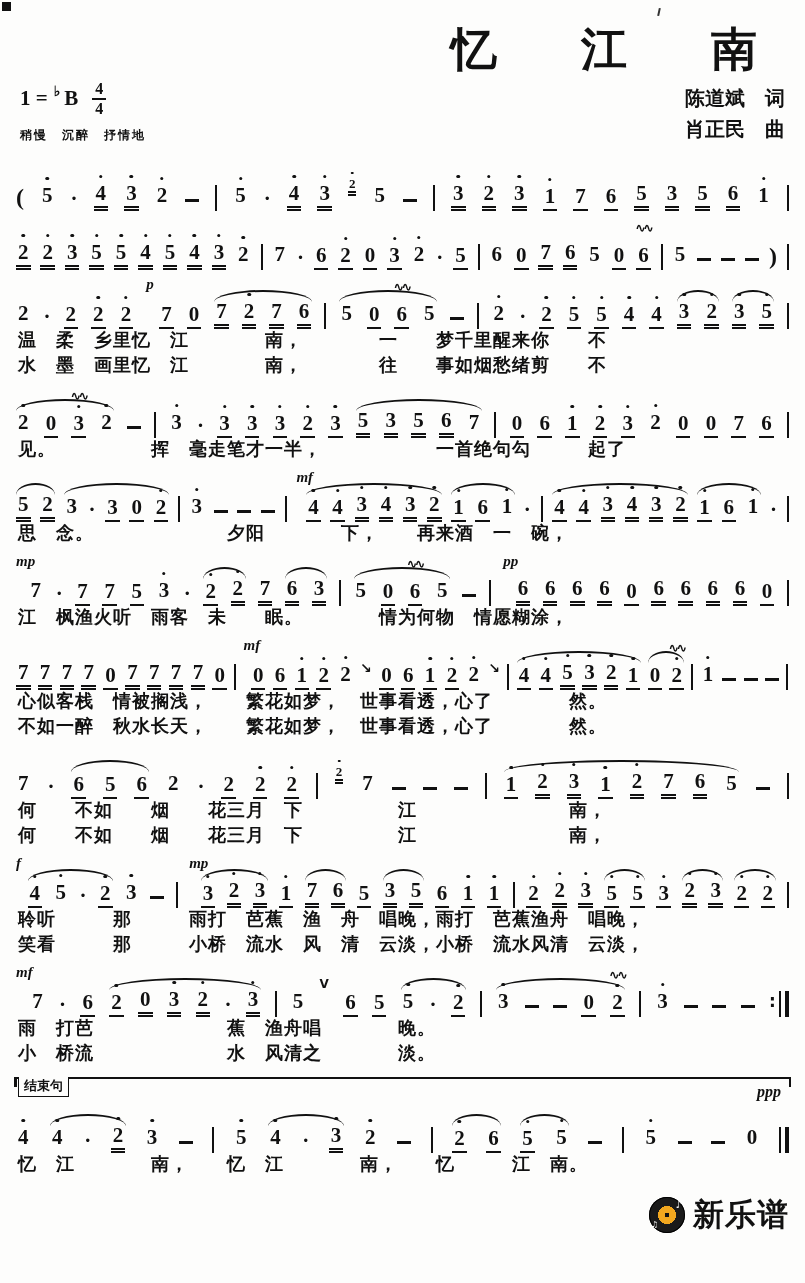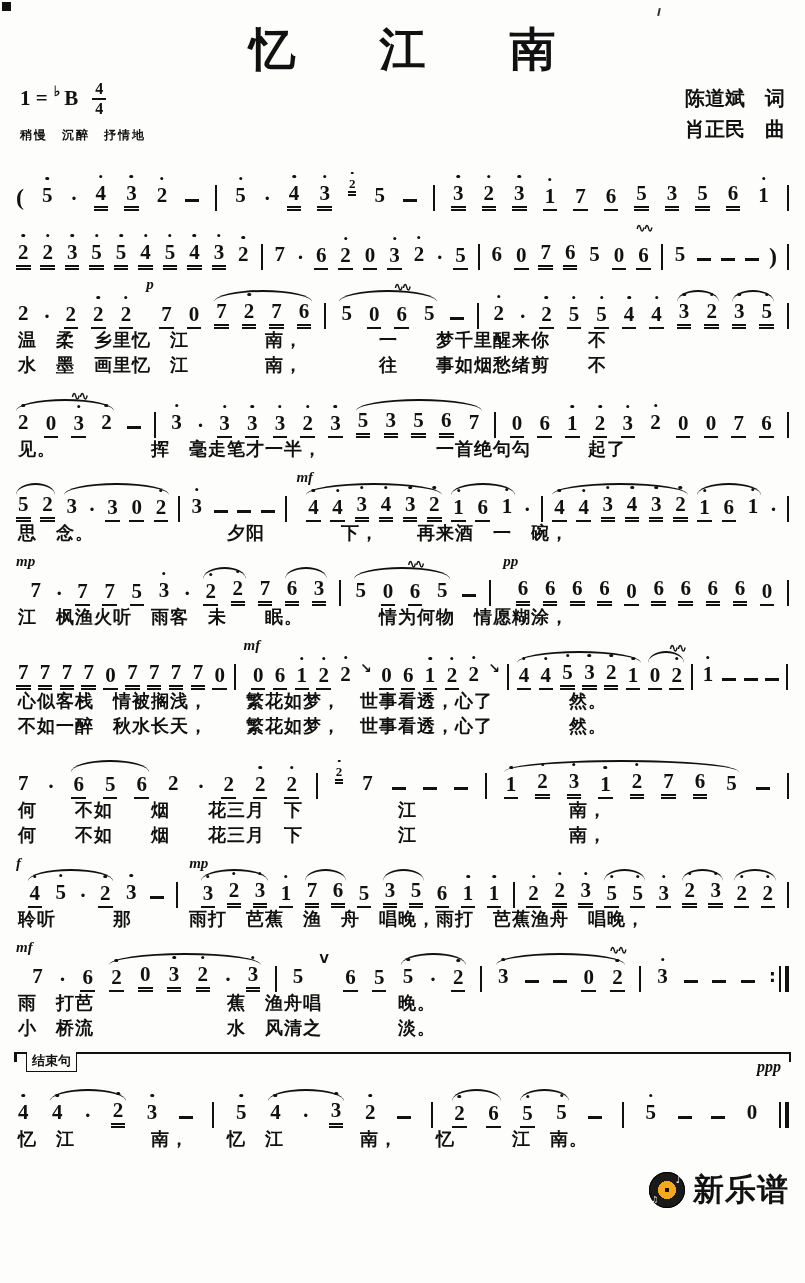--- a/index.html
+++ b/index.html
@@ -4,21 +4,21 @@
 <style>
   html,body{margin:0;padding:0;background:#e8e8e8;}
   .page{
     width:805px;min-height:1283px;margin:0 auto;background:#fdfdfc;
     box-sizing:border-box;padding:6px 14px 10px 14px;position:relative;
     font-family:"DejaVu Sans",sans-serif;color:#111;overflow:hidden;
   }
   .corner-mark{position:absolute;left:2px;top:2px;width:9px;height:9px;background:#111;}
   .tick-mark{position:absolute;top:8px;width:2px;height:8px;background:#333;transform:rotate(12deg);}
   .page-title{
-    text-align:center;font-size:46px;font-weight:900;letter-spacing:34px;
+    text-align:right;font-size:46px;font-weight:900;letter-spacing:34px;
     padding:18px 0 4px 34px;line-height:1.1;
   }
   .head-row{display:flex;justify-content:space-between;align-items:flex-start;padding:2px 6px 0 6px;}
   .keyblock{font-weight:700;}
   .keysig{font-size:21px;font-weight:700;font-family:"Liberation Serif",serif;display:flex;align-items:center;gap:6px;}
   .flat{font-size:14px;vertical-align:super;position:relative;top:-7px;margin-right:-2px;}
   .frac{display:inline-flex;flex-direction:column;align-items:center;font-size:16px;line-height:1;margin-left:8px;font-weight:700;}
   .frac .top{border-bottom:2px solid #111;padding:0 3px 1px 3px;}
   .frac .bot{padding-top:1px;}
   .tempo{font-size:12px;font-weight:700;margin-top:10px;letter-spacing:2px;}
@@ -72,21 +72,21 @@
   
   .endbracket{
     position:relative;border-top:2.5px solid #111;margin:10px 0 2px 0;height:20px;
   }
   .endbracket::before,.endbracket::after{
     content:"";position:absolute;top:-2px;width:2.5px;height:10px;background:#111;
   }
   .endbracket::before{left:0;}
   .endbracket::after{right:0;}
   .endlabel{
-    position:absolute;left:12px;top:-2px;font-size:13px;font-weight:700;
+    position:absolute;left:4px;top:-2px;font-size:13px;font-weight:700;
     border:1.5px solid #111;border-top:none;padding:0 5px 1px 5px;background:#fdfdfc;
   }
   .enddyn{
     position:absolute;right:10px;top:4px;
     font-family:"Liberation Serif",serif;font-style:italic;font-weight:700;font-size:16px;
   }
   
   .footer{display:flex;justify-content:flex-end;align-items:center;gap:8px;margin-top:16px;padding-right:2px;}
   .disc{
     width:36px;height:36px;border-radius:50%;position:relative;flex:0 0 auto;
@@ -485,20 +485,21 @@
           <span class="bar"></span>
           <div class="slur" style="left: 14px; width: 85px;"></div>
           <div class="slur" style="left: 187px; width: 67px;"></div>
           <div class="slur" style="left: 291px; width: 41px;"></div>
           <div class="slur" style="left: 369px; width: 41px;"></div>
           <div class="slur" style="left: 590px; width: 41px;"></div>
           <div class="slur" style="left: 668px; width: 41px;"></div>
           <div class="slur" style="left: 720px; width: 42px;"></div>
         </div>
         <div class="lyric">聆听　　　那　　　雨打　芭蕉　渔　舟　唱晚，雨打　芭蕉渔舟　唱晚，</div>
+        <div class="lyric">笑看　　　那　　　小桥　流水　风　清　云淡，小桥　流水风清　云淡，</div>
       </div>
       <div class="system">
         <div class="noteline">
           <span class="dyn">mf</span>
           <span class="note">7</span>
           <span class="adot">·</span>
           <span class="note u1">6</span>
           <span class="note hi u1">2</span>
           <span class="note u2">0</span>
           <span class="note hi u2">3</span>

